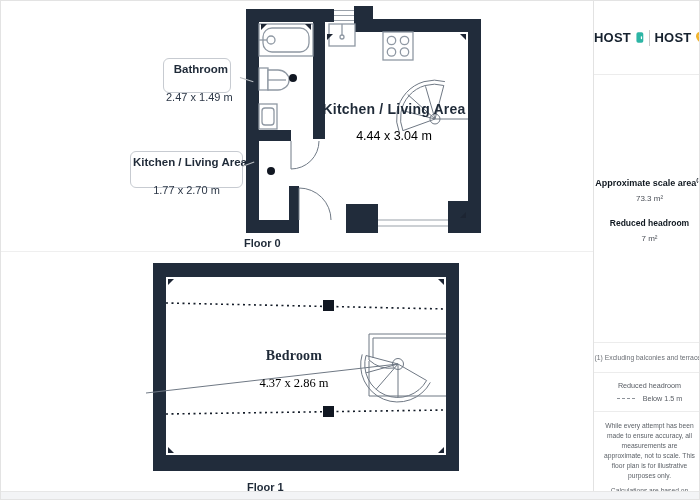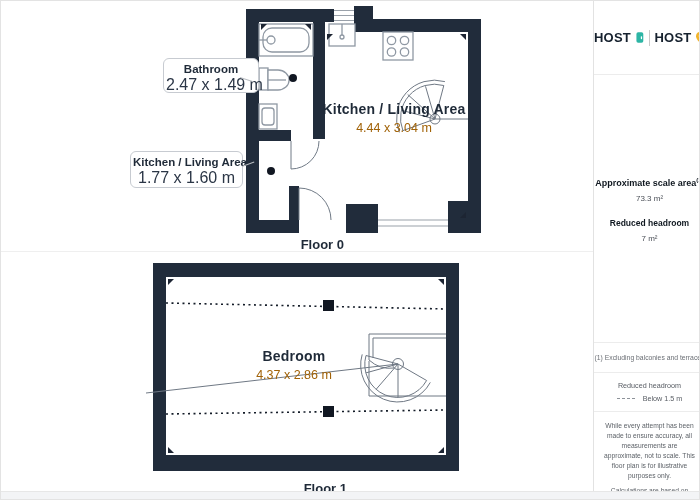--- a/index.html
+++ b/index.html
@@ -5,26 +5,26 @@
   html,body{margin:0;padding:0;background:#fff;}
   .page{position:relative;width:700px;height:500px;background:#ffffff;
         font-family:"Liberation Sans","DejaVu Sans",sans-serif;color:#1f2a38;
         border:1px solid #e3e3e3;box-sizing:border-box;overflow:hidden;}
   .main{position:absolute;left:0;top:0;width:592px;height:490px;background:#fff;}
   .floor-divider{position:absolute;left:0;top:250px;width:592px;height:1px;background:#efefef;}
   svg{display:block;}
   .plan-svg{position:absolute;}
   .room-label{position:absolute;text-align:center;pointer-events:none;}
   .room-name{font-weight:bold;font-size:14px;letter-spacing:.2px;color:#1f2a38;}
-  .room-dims{font-size:12.5px;color:#a16207;margin-top:4px;}
-  .floor-label{position:absolute;font-size:13px;font-weight:bold;color:#1f2a38;text-align:right;width:100px;}
+  .room-dims{font-size:12.5px;color:#000000;margin-top:12px;}
+  .floor-label{position:absolute;font-size:11px;font-weight:bold;color:#1f2a38;text-align:left;width:100px;}
   .callout{position:absolute;background:#fff;border:1px solid #c7cbd1;border-radius:6px;
            text-align:center;padding:4px 2px;box-sizing:border-box;}
   .callout .c-name{font-weight:bold;font-size:11.5px;white-space:nowrap;color:#1f2a38;}
-  .callout .c-dims{font-size:16px;color:#2b3646;margin-top:1px;white-space:nowrap;}
+  .callout .c-dims{font-size:11px;color:#2b3646;margin-top:16px;white-space:nowrap;}
   .connector{position:absolute;height:1px;background:#b9bdc2;transform-origin:left center;}
   
   .sidebar{position:absolute;left:592px;top:0;width:112px;height:490px;background:#fff;
            border-left:1px solid #e2e2e2;box-sizing:border-box;}
   .logo-row{position:absolute;left:0;top:0;width:100%;height:74px;display:flex;
             align-items:center;justify-content:center;gap:5px;border-bottom:1px solid #ececec;box-sizing:border-box;}
   .logo-word{font-weight:bold;font-size:13px;letter-spacing:.2px;color:#16212e;}
   .logo-sep{width:1px;height:16px;background:#c9c9c9;}
   .info-block{position:absolute;left:0;top:176px;width:100%;text-align:center;}
   .info-title{font-size:9px;font-weight:bold;color:#101820;}
@@ -134,29 +134,29 @@
         <polygon points="223,28 217,28 223,34"></polygon>
         <polygon points="223,212 217,212 223,206"></polygon>
       </g>
     </svg>
 
     <div class="room-label" style="left:303px;top:100px;width:180px;">
       <div class="room-name">Kitchen / Living Area</div>
       <div class="room-dims">4.44 x 3.04 m</div>
     </div>
 
-    <div class="callout" style="left:162px;top:57px;width:96px;height:35px;">
+    <div class="callout" style="left:162px;top:57px;width:68px;height:35px;text-align:right;">
       <div class="c-name">Bathroom</div>
       <div class="c-dims">2.47 x 1.49 m</div>
     </div>
     <div class="connector" style="left:239px;top:76px;width:14px;transform:rotate(18deg);"></div>
 
     <div class="callout" style="left:129px;top:150px;width:113px;height:37px;">
       <div class="c-name">Kitchen / Living Area</div>
-      <div class="c-dims">1.77 x 1.60 m</div>
+      <div class="c-dims">1.77 x 2.70 m</div>
     </div>
     <div class="connector" style="left:241px;top:165px;width:13px;transform:rotate(-20deg);"></div>
 
     <div class="floor-label" style="left:243px;top:236px;">Floor 0</div>
 
     <svg class="plan-svg" style="left:145px;top:257px;" width="315" height="218" viewBox="0 0 315 218">
       <g fill="#212c3b">
         <rect x="7" y="5" width="306" height="14"></rect>
         <rect x="7" y="197" width="306" height="16"></rect>
         <rect x="7" y="5" width="13" height="208"></rect>
@@ -189,21 +189,21 @@
         <line x1="223" y1="138" x2="300" y2="138"></line>
       </g>
       <g fill="#1d2533">
         <polygon points="22,21 28,21 22,27"></polygon>
         <polygon points="298,21 292,21 298,27"></polygon>
         <polygon points="22,195 28,195 22,189"></polygon>
         <polygon points="298,195 292,195 298,189"></polygon>
       </g>
     </svg>
 
-    <div class="room-label" style="left:203px;top:347px;width:180px;">
+    <div class="room-label" style="left:203px;top:347px;width:180px;font-family:Liberation Serif, serif;">
       <div class="room-name">Bedroom</div>
       <div class="room-dims">4.37 x 2.86 m</div>
     </div>
 
     <div class="floor-label" style="left:246px;top:480px;">Floor 1</div>
 
     <div class="floor-divider"></div>
   </div>
 
   <aside class="sidebar">

